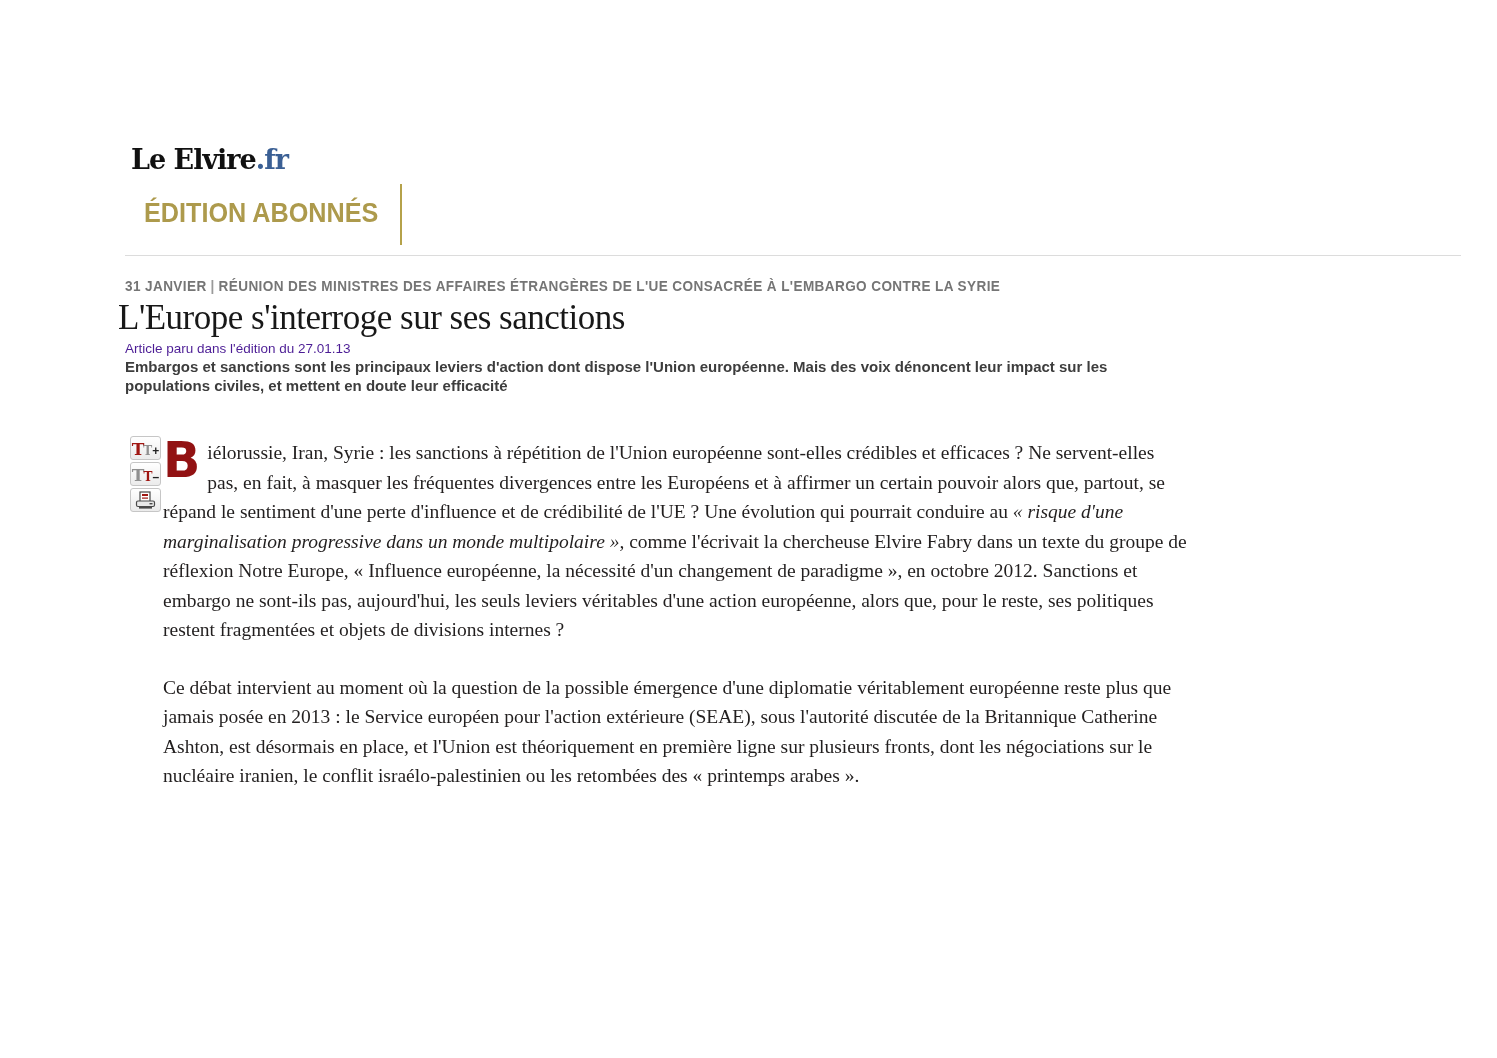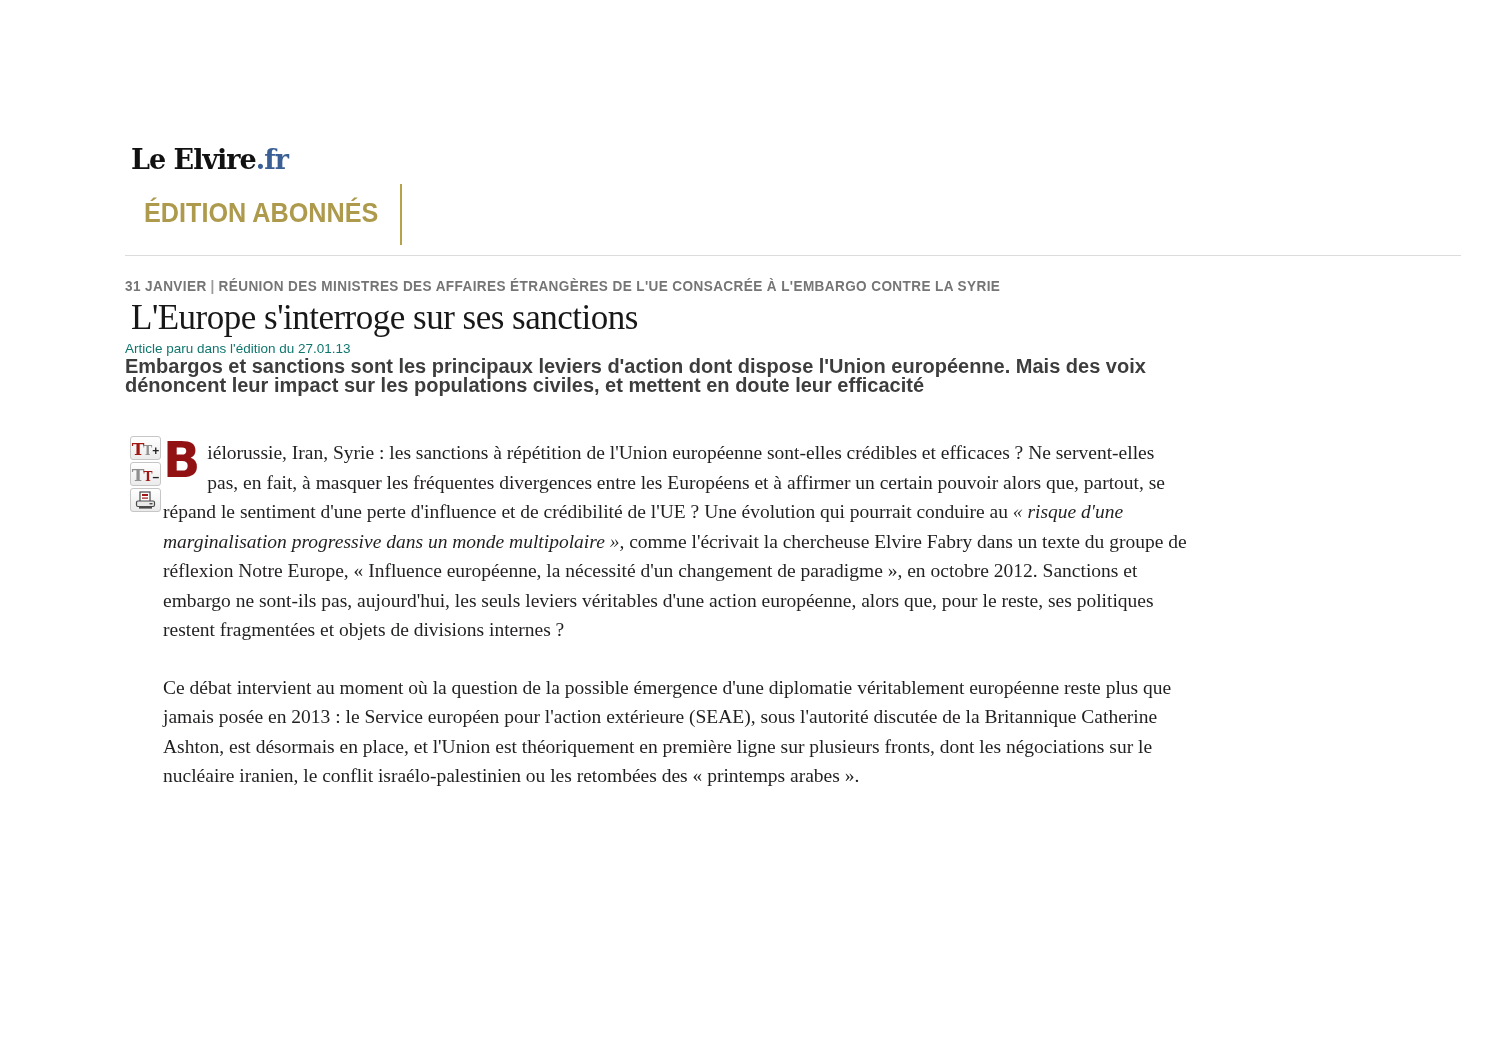--- a/index.html
+++ b/index.html
@@ -17,24 +17,24 @@
            letter-spacing:0px;transform:scaleX(0.9);transform-origin:left top;white-space:nowrap;}
   .gold-vline{left:400px;top:184px;width:2px;height:61px;background:#b5a24a;}
   .hdivider{left:125px;top:255px;width:1336px;height:1px;background:#dcdcdc;}
 
   
   .kicker{left:125px;top:278px;font-size:14px;font-weight:bold;color:#757575;
           letter-spacing:0.4px;white-space:nowrap;transform:scaleX(0.97);transform-origin:left top;}
   .kicker .sep{color:#9a9a9a;padding:0 4px;}
 
   
-  .title{left:131px;top:298px;font-family:"Liberation Serif",serif;font-size:35px;
+  .title{left:118px;top:298px;font-family:"Liberation Serif",serif;font-size:35px;
          color:#181818;letter-spacing:-0.5px;font-weight:normal;white-space:nowrap;}
-  .edition-note{left:125px;top:341px;font-size:13.5px;color:#0f766e;}
-  .lede{left:125px;top:357px;width:1045px;font-size:20px;font-weight:bold;
+  .edition-note{left:125px;top:341px;font-size:13.5px;color:#4c1d95;}
+  .lede{left:125px;top:357px;width:1045px;font-size:15px;font-weight:bold;
         color:#3d3d3d;line-height:19px;}
 
   
   .tools{left:130px;top:436px;width:34px;}
   .tool-btn{width:31px;height:24px;border:1px solid #c6c6c6;border-radius:3px;
             background:linear-gradient(#ffffff,#ebebeb);margin-bottom:2px;
             display:flex;align-items:flex-end;justify-content:center;cursor:pointer;
             font-family:"DejaVu Serif",serif;padding-bottom:2px;box-sizing:border-box;}
   .tool-btn .bigT{font-weight:bold;font-size:17px;line-height:15px;}
   .tool-btn .smallT{font-weight:bold;font-size:12px;line-height:12px;margin-left:-1px;}

